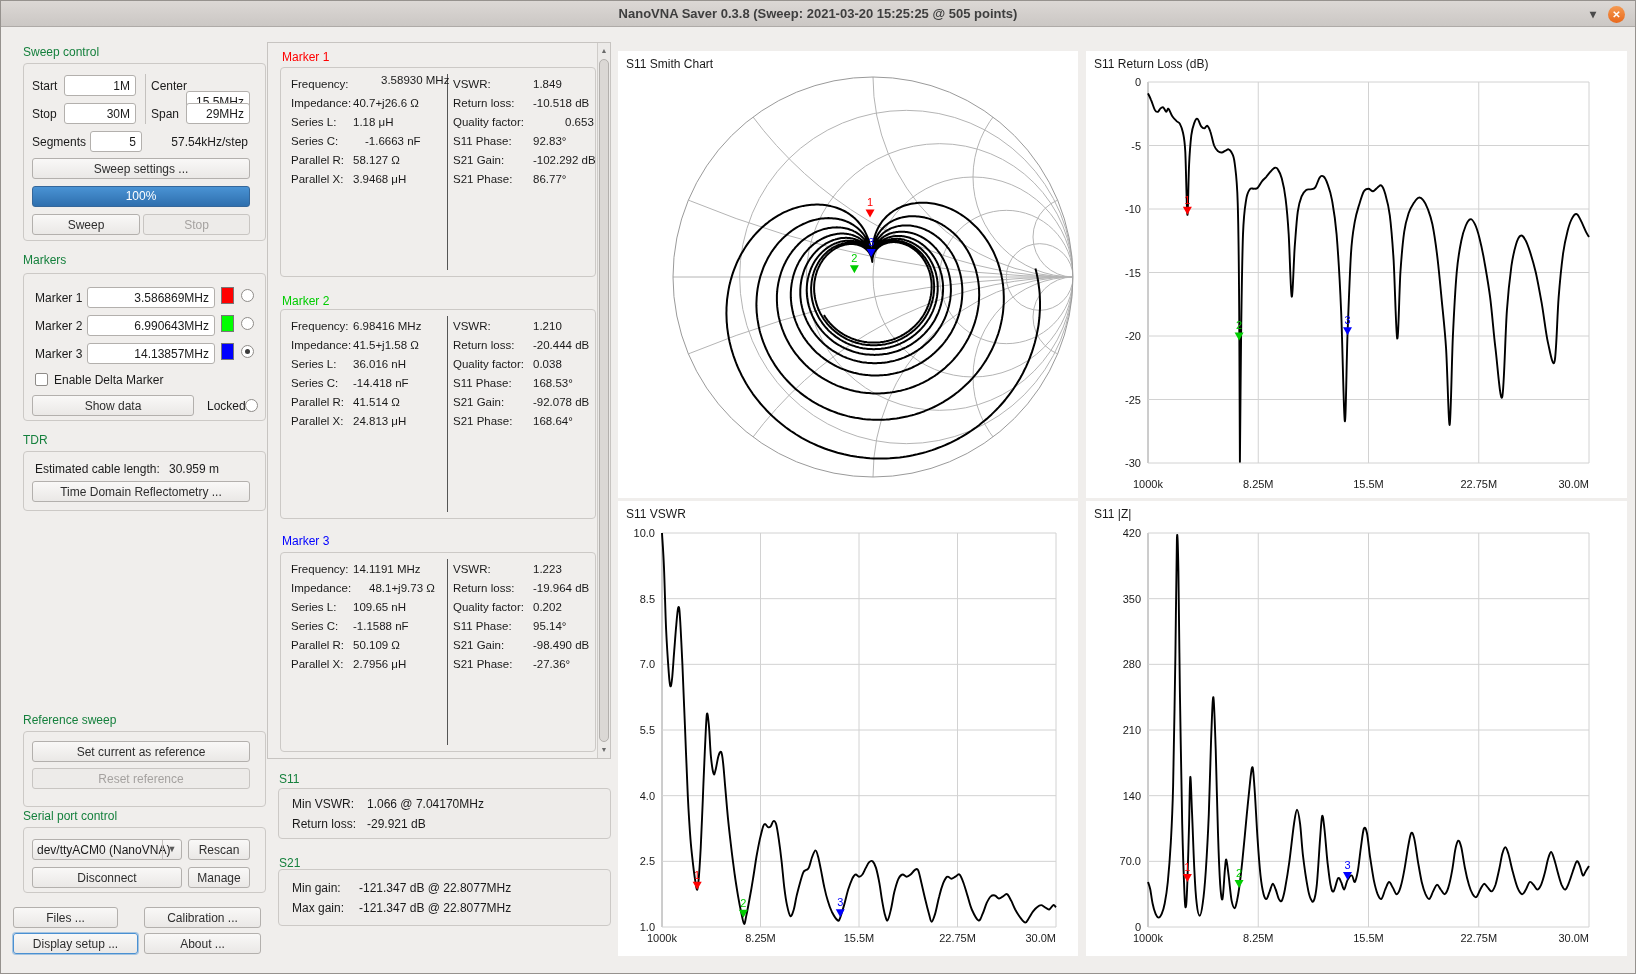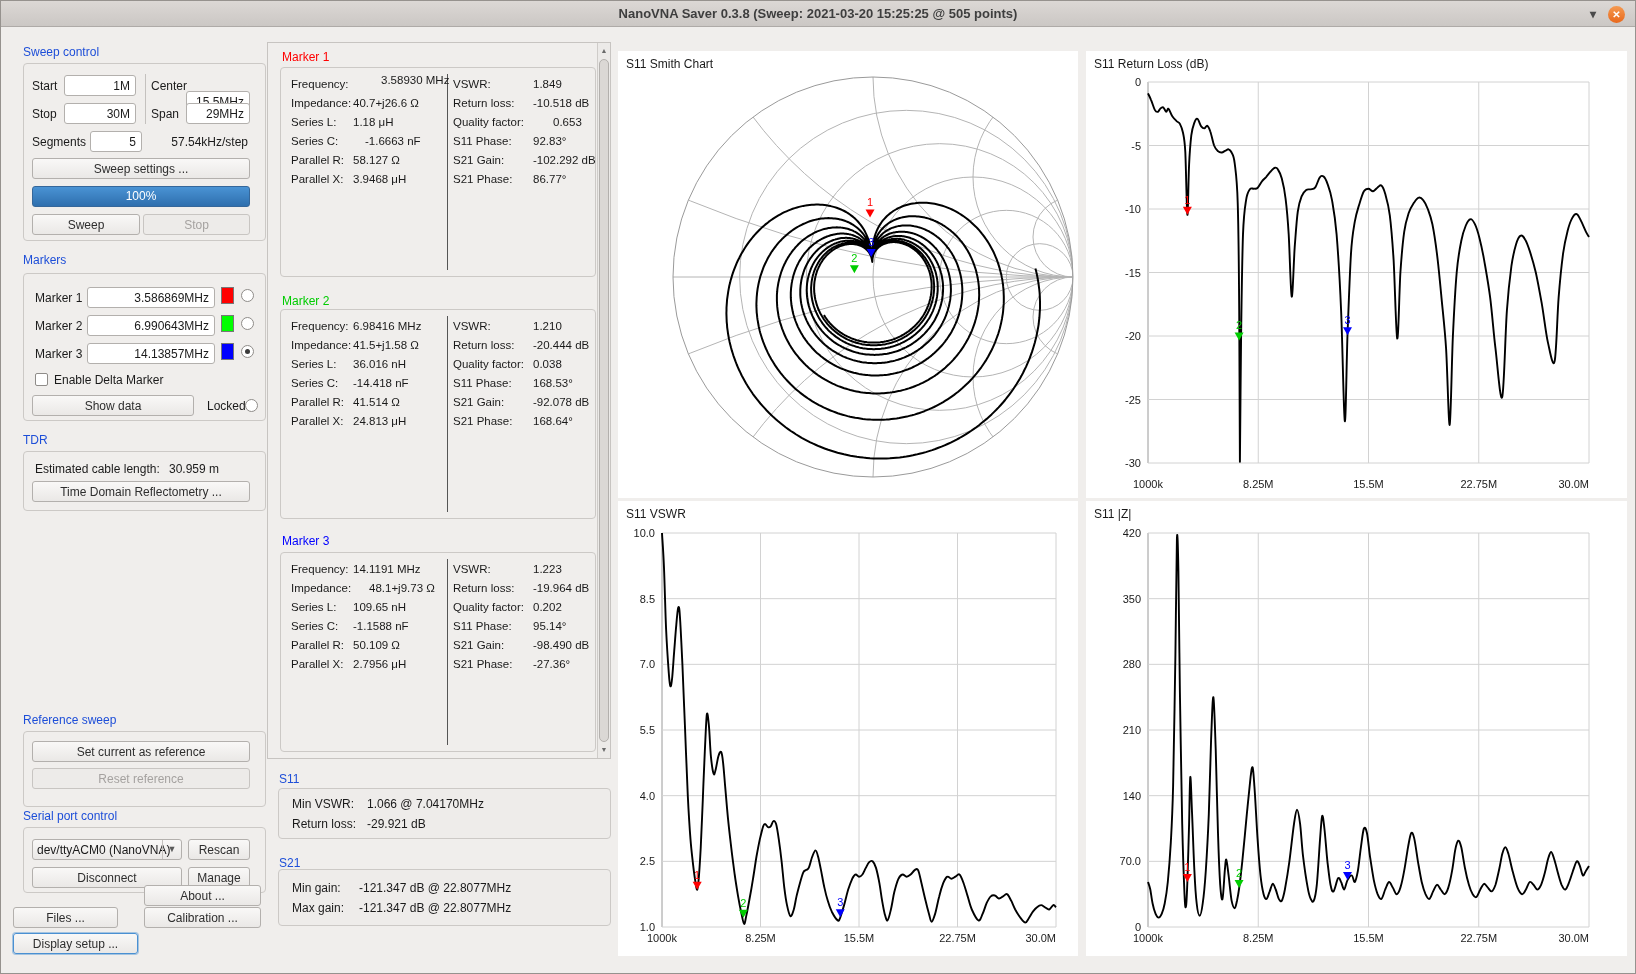--- a/index.html
+++ b/index.html
@@ -5,21 +5,21 @@
   html,body{margin:0;padding:0;background:#7a7672;}
   .window{position:relative;width:1636px;height:974px;background:#f0eeec;border:1px solid #96928e;
           box-sizing:border-box;font-family:"Liberation Sans",sans-serif;font-size:12px;color:#1a1a1a;overflow:hidden;}
   .titlebar{position:absolute;left:0;top:0;width:100%;height:26px;background:linear-gradient(#dcd8d5,#cbc7c4);
             border-bottom:1px solid #aeaaa7;box-sizing:border-box;display:flex;align-items:center;justify-content:center;
             font-weight:bold;font-size:13px;color:#3e3e3e;}
   .win-controls{position:absolute;right:10px;top:0;height:26px;display:flex;align-items:center;gap:12px;}
   .min-icon{color:#4a4a4a;font-size:12px;line-height:26px;cursor:default;}
   .close-btn{width:17px;height:17px;border-radius:50%;background:linear-gradient(#f59a51,#e8681c);
              color:#fff;font-size:10px;line-height:17px;text-align:center;font-weight:bold;}
-  .glabel{position:absolute;font-size:12px;color:#1d4ed8;white-space:nowrap;text-align:right;}
+  .glabel{position:absolute;font-size:12px;color:#15803d;white-space:nowrap;text-align:right;}
   .frame{position:absolute;border:1px solid #ccc9c6;border-radius:4px;box-sizing:border-box;}
   .flabel{position:absolute;white-space:nowrap;}
   .tinput{position:absolute;background:#fff;border:1px solid #b3b0ad;border-radius:3px;text-align:right;
           padding:0 5px;font:inherit;box-sizing:border-box;height:21px;color:#1a1a1a;}
   .btn{position:absolute;background:linear-gradient(#f9f8f7,#eae8e6);border:1px solid #b3b0ad;border-radius:3px;
        font:inherit;color:#2e2e2e;text-align:center;box-sizing:border-box;height:21px;padding:0;cursor:default;}
   .btn.disabled{color:#a5a2a0;background:#edebe9;border-color:#c8c5c2;}
   .btn.focused{border-color:#4a90d2;box-shadow:0 0 0 1px rgba(74,144,210,.45);}
   .progress{position:absolute;background:linear-gradient(#4a93d4,#2e6fae);border:1px solid #35679a;border-radius:3px;
             color:#fff;text-align:center;line-height:19px;box-sizing:border-box;height:21px;}
@@ -120,39 +120,39 @@
       <span class="carrow">▼</span>
     </div>
     <button class="btn" style="left:164px;top:11px;width:62px">Rescan</button>
     <button class="btn" style="left:8px;top:39px;width:150px">Disconnect</button>
     <button class="btn" style="left:164px;top:39px;width:62px">Manage</button>
   </div>
 
   <button class="btn" style="left:12px;top:906px;width:105px">Files ...</button>
   <button class="btn" style="left:143px;top:906px;width:117px">Calibration ...</button>
   <button class="btn focused" style="left:12px;top:932px;width:125px">Display setup ...</button>
-  <button class="btn" style="left:143px;top:884px;width:117px">About ...</button>
+  <button class="btn" style="left:143px;top:932px;width:117px">About ...</button>
 
   <div class="scrollbox" style="left:266px;top:41px;width:344px;height:717px">
     <div id="marker-scroll-content" style="position:absolute;left:0;top:0;right:14px;bottom:0">
         <div class="marker-title" style="top: 7px; color: rgb(255, 0, 0);">Marker 1</div>
         <div class="marker-frame" style="top: 24px; height: 210px;">
           <div class="mdivider"></div>
           <span style="left: 10px; top: 10px;">Frequency:</span>
           <span style="left: 72px; top: 6px; margin-left: 28px;">3.58930 MHz</span>
           <span style="left: 172px; top: 10px;">VSWR:</span>
           <span style="left: 252px; top: 10px;">1.849</span>
           <span style="left: 10px; top: 29px;">Impedance:</span>
           <span style="left: 72px; top: 29px;">40.7+j26.6 Ω</span>
           <span style="left: 172px; top: 29px;">Return loss:</span>
           <span style="left: 252px; top: 29px;">-10.518 dB</span>
           <span style="left: 10px; top: 48px;">Series L:</span>
           <span style="left: 72px; top: 48px;">1.18 μH</span>
           <span style="left: 172px; top: 48px;">Quality factor:</span>
-          <span style="left: 240px; top: 48px; padding-left: 32px;">0.653</span>
+          <span style="left: 252px; top: 48px; padding-left: 32px;">0.653</span>
           <span style="left: 10px; top: 67px;">Series C:</span>
           <span style="left: 72px; top: 67px; margin-left: 12px;">-1.6663 nF</span>
           <span style="left: 172px; top: 67px;">S11 Phase:</span>
           <span style="left: 252px; top: 67px;">92.83°</span>
           <span style="left: 10px; top: 86px;">Parallel R:</span>
           <span style="left: 72px; top: 86px;">58.127 Ω</span>
           <span style="left: 172px; top: 86px;">S21 Gain:</span>
           <span style="left: 252px; top: 86px;">-102.292 dB</span>
           <span style="left: 10px; top: 105px;">Parallel X:</span>
           <span style="left: 72px; top: 105px;">3.9468 μH</span>

